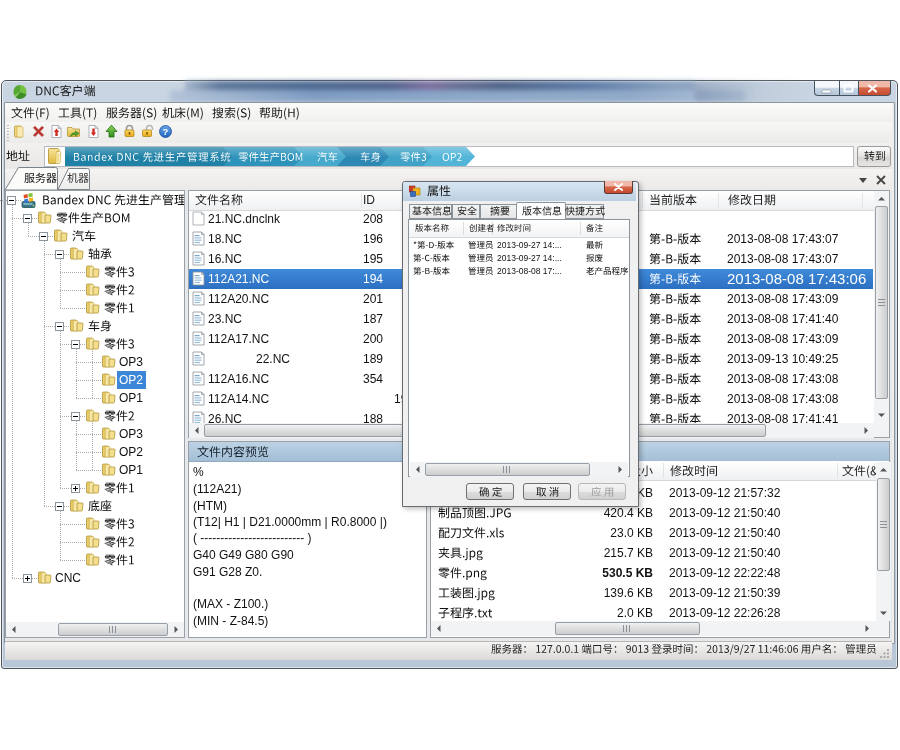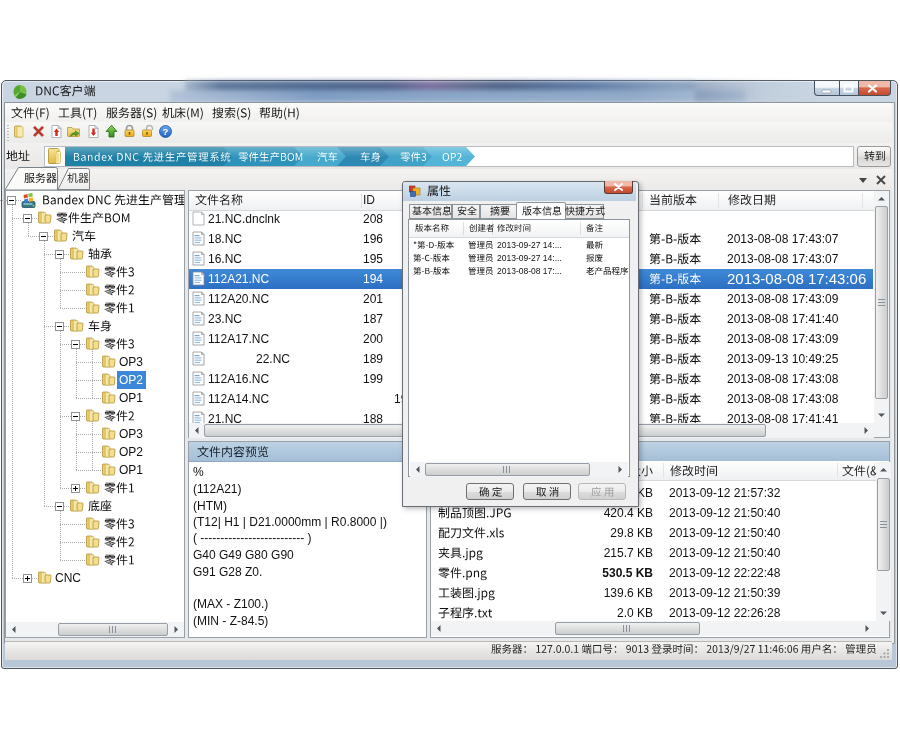--- a/index.html
+++ b/index.html
@@ -683,21 +683,21 @@
 <div class="a t" style="left:727px;top:349px;font-size:12px;color:#111;line-height:20px;">2013-09-13 10:49:25</div>
 <svg class="a" style="left:191px;top:371px" width="15" height="15" viewBox="0 0 15 15">
       <path d="M2 1h8.5l2.5 2.5V14H2Z" fill="#fff" stroke="#8a9098" stroke-width=".8"></path>
       <path d="M10.5 1l2.5 2.5H10.5Z" fill="#d8dde2" stroke="#8a9098" stroke-width=".6"></path>
       <rect x="3.5" y="4" width="5" height="1.2" fill="#7ba7cc"></rect>
       <rect x="3.5" y="6.3" width="7" height="1.2" fill="#9bc0de"></rect>
       <rect x="3.5" y="8.6" width="7" height="1.2" fill="#9bc0de"></rect>
       <rect x="3.5" y="10.9" width="5.5" height="1.2" fill="#9bc0de"></rect>
     </svg>
 <div class="a t" style="left:208px;top:369px;font-size:12px;color:#111;line-height:20px;">112A16.NC</div>
-<div class="a t" style="left:363px;top:369px;font-size:12px;color:#111;line-height:20px;">199</div>
+<div class="a t" style="left:363px;top:369px;font-size:12px;color:#111;line-height:20px;">354</div>
 <svg class="a" style="left:648.0px;top:368px" width="54" height="22" viewBox="0 0 54 22">
       <path transform="translate(1,15.3)" d="M2.0 -4.8C1.9 -3.9 1.7 -2.9 1.6 -2.2L4.8 -2.2C3.8 -1.1 2.3 -0.2 0.8 0.3C1.0 0.4 1.3 0.8 1.4 1.0C2.9 0.4 4.4 -0.6 5.5 -1.8L5.5 1.0L6.4 1.0L6.4 -2.2L9.9 -2.2C9.7 -1.1 9.6 -0.6 9.4 -0.4C9.3 -0.3 9.2 -0.3 9.0 -0.3C8.8 -0.3 8.2 -0.3 7.6 -0.4C7.8 -0.2 7.9 0.2 7.9 0.4C8.5 0.5 9.1 0.5 9.4 0.4C9.7 0.4 10.0 0.3 10.2 0.1C10.5 -0.2 10.6 -0.9 10.8 -2.6C10.8 -2.7 10.8 -2.9 10.8 -2.9L6.4 -2.9L6.4 -4.0L10.4 -4.0L10.4 -6.7L1.6 -6.7L1.6 -5.9L5.5 -5.9L5.5 -4.8ZM2.8 -4.0L5.5 -4.0L5.5 -2.9L2.6 -2.9ZM6.4 -5.9L9.5 -5.9L9.5 -4.8L6.4 -4.8ZM2.5 -10.1C2.1 -9.0 1.4 -7.9 0.6 -7.2C0.8 -7.1 1.1 -6.9 1.3 -6.7C1.8 -7.2 2.2 -7.7 2.6 -8.4L3.3 -8.4C3.5 -7.9 3.7 -7.3 3.9 -6.9L4.6 -7.2C4.6 -7.5 4.4 -7.9 4.2 -8.4L6.1 -8.4L6.1 -9.0L3.0 -9.0C3.1 -9.3 3.3 -9.6 3.4 -9.9ZM7.2 -10.1C6.9 -9.0 6.3 -8.0 5.6 -7.3C5.8 -7.2 6.2 -6.9 6.4 -6.8C6.7 -7.2 7.1 -7.8 7.4 -8.4L8.2 -8.4C8.6 -7.9 9.0 -7.3 9.2 -6.9L9.9 -7.2C9.8 -7.5 9.5 -8.0 9.2 -8.4L11.4 -8.4L11.4 -9.0L7.7 -9.0C7.8 -9.3 8.0 -9.6 8.0 -9.9ZM12.6 -2.9L15.6 -2.9L15.6 -3.8L12.6 -3.8ZM17.4 0.0L20.2 0.0C22.1 0.0 23.5 -0.9 23.5 -2.6C23.5 -3.8 22.8 -4.5 21.7 -4.7L21.7 -4.7C22.5 -5.0 23.0 -5.8 23.0 -6.6C23.0 -8.2 21.8 -8.8 20.0 -8.8L17.4 -8.8ZM18.5 -5.1L18.5 -7.9L19.8 -7.9C21.2 -7.9 21.9 -7.5 21.9 -6.5C21.9 -5.6 21.3 -5.1 19.8 -5.1ZM18.5 -0.9L18.5 -4.2L20.0 -4.2C21.6 -4.2 22.4 -3.7 22.4 -2.6C22.4 -1.4 21.5 -0.9 20.0 -0.9ZM24.6 -2.9L27.7 -2.9L27.7 -3.8L24.6 -3.8ZM29.5 -9.8L29.5 -5.1C29.5 -3.3 29.4 -1.1 28.6 0.4C28.8 0.6 29.1 0.8 29.2 1.0C29.9 -0.2 30.2 -1.8 30.3 -3.4L31.9 -3.4L31.9 0.9L32.7 0.9L32.7 -4.2L30.3 -4.2L30.3 -5.1L30.3 -6.0L33.5 -6.0L33.5 -6.8L32.4 -6.8L32.4 -10.1L31.6 -10.1L31.6 -6.8L30.3 -6.8L30.3 -9.8ZM38.4 -5.7C38.2 -4.4 37.7 -3.2 37.1 -2.3C36.5 -3.3 36.1 -4.5 35.8 -5.7ZM34.0 -9.3L34.0 -5.1C34.0 -3.3 33.9 -1.1 33.0 0.5C33.2 0.6 33.5 0.9 33.7 1.0C34.7 -0.7 34.9 -3.1 34.9 -5.1L34.9 -5.7L35.1 -5.7C35.4 -4.1 35.9 -2.7 36.6 -1.5C36.0 -0.7 35.2 -0.1 34.4 0.3C34.6 0.4 34.8 0.8 34.9 1.0C35.7 0.6 36.5 -0.0 37.1 -0.8C37.7 -0.0 38.4 0.6 39.2 1.0C39.3 0.8 39.6 0.4 39.8 0.3C38.9 -0.1 38.2 -0.7 37.6 -1.5C38.5 -2.7 39.1 -4.4 39.4 -6.5L38.9 -6.6L38.7 -6.6L34.9 -6.6L34.9 -8.5C36.5 -8.7 38.3 -8.9 39.6 -9.2L39.0 -10.0C37.8 -9.7 35.8 -9.4 34.0 -9.3ZM45.7 -10.1L45.7 -7.5L41.0 -7.5L41.0 -6.6L44.6 -6.6C43.7 -4.6 42.3 -2.7 40.7 -1.7C40.9 -1.5 41.2 -1.2 41.3 -0.9C43.1 -2.1 44.6 -4.3 45.5 -6.6L45.7 -6.6L45.7 -2.2L42.9 -2.2L42.9 -1.3L45.7 -1.3L45.7 1.0L46.7 1.0L46.7 -1.3L49.5 -1.3L49.5 -2.2L46.7 -2.2L46.7 -6.6L46.8 -6.6C47.8 -4.3 49.3 -2.1 51.1 -1.0C51.3 -1.2 51.6 -1.6 51.8 -1.8C50.1 -2.7 48.6 -4.6 47.7 -6.6L51.5 -6.6L51.5 -7.5L46.7 -7.5L46.7 -10.1Z" fill="#111"></path>
     </svg>
 <div class="a t" style="left:727px;top:369px;font-size:12px;color:#111;line-height:20px;">2013-08-08 17:43:08</div>
 <svg class="a" style="left:191px;top:391px" width="15" height="15" viewBox="0 0 15 15">
       <path d="M2 1h8.5l2.5 2.5V14H2Z" fill="#fff" stroke="#8a9098" stroke-width=".8"></path>
       <path d="M10.5 1l2.5 2.5H10.5Z" fill="#d8dde2" stroke="#8a9098" stroke-width=".6"></path>
       <rect x="3.5" y="4" width="5" height="1.2" fill="#7ba7cc"></rect>
       <rect x="3.5" y="6.3" width="7" height="1.2" fill="#9bc0de"></rect>
       <rect x="3.5" y="8.6" width="7" height="1.2" fill="#9bc0de"></rect>
@@ -710,21 +710,21 @@
     </svg>
 <div class="a t" style="left:727px;top:389px;font-size:12px;color:#111;line-height:20px;">2013-08-08 17:43:08</div>
 <svg class="a" style="left:191px;top:411px" width="15" height="15" viewBox="0 0 15 15">
       <path d="M2 1h8.5l2.5 2.5V14H2Z" fill="#fff" stroke="#8a9098" stroke-width=".8"></path>
       <path d="M10.5 1l2.5 2.5H10.5Z" fill="#d8dde2" stroke="#8a9098" stroke-width=".6"></path>
       <rect x="3.5" y="4" width="5" height="1.2" fill="#7ba7cc"></rect>
       <rect x="3.5" y="6.3" width="7" height="1.2" fill="#9bc0de"></rect>
       <rect x="3.5" y="8.6" width="7" height="1.2" fill="#9bc0de"></rect>
       <rect x="3.5" y="10.9" width="5.5" height="1.2" fill="#9bc0de"></rect>
     </svg>
-<div class="a t" style="left:208px;top:409px;font-size:12px;color:#111;line-height:20px;">21.NC</div>
+<div class="a t" style="left:208px;top:409px;font-size:12px;color:#111;line-height:20px;">26.NC</div>
 <div class="a t" style="left:363px;top:409px;font-size:12px;color:#111;line-height:20px;">188</div>
 <svg class="a" style="left:648.0px;top:408px" width="54" height="22" viewBox="0 0 54 22">
       <path transform="translate(1,15.3)" d="M2.0 -4.8C1.9 -3.9 1.7 -2.9 1.6 -2.2L4.8 -2.2C3.8 -1.1 2.3 -0.2 0.8 0.3C1.0 0.4 1.3 0.8 1.4 1.0C2.9 0.4 4.4 -0.6 5.5 -1.8L5.5 1.0L6.4 1.0L6.4 -2.2L9.9 -2.2C9.7 -1.1 9.6 -0.6 9.4 -0.4C9.3 -0.3 9.2 -0.3 9.0 -0.3C8.8 -0.3 8.2 -0.3 7.6 -0.4C7.8 -0.2 7.9 0.2 7.9 0.4C8.5 0.5 9.1 0.5 9.4 0.4C9.7 0.4 10.0 0.3 10.2 0.1C10.5 -0.2 10.6 -0.9 10.8 -2.6C10.8 -2.7 10.8 -2.9 10.8 -2.9L6.4 -2.9L6.4 -4.0L10.4 -4.0L10.4 -6.7L1.6 -6.7L1.6 -5.9L5.5 -5.9L5.5 -4.8ZM2.8 -4.0L5.5 -4.0L5.5 -2.9L2.6 -2.9ZM6.4 -5.9L9.5 -5.9L9.5 -4.8L6.4 -4.8ZM2.5 -10.1C2.1 -9.0 1.4 -7.9 0.6 -7.2C0.8 -7.1 1.1 -6.9 1.3 -6.7C1.8 -7.2 2.2 -7.7 2.6 -8.4L3.3 -8.4C3.5 -7.9 3.7 -7.3 3.9 -6.9L4.6 -7.2C4.6 -7.5 4.4 -7.9 4.2 -8.4L6.1 -8.4L6.1 -9.0L3.0 -9.0C3.1 -9.3 3.3 -9.6 3.4 -9.9ZM7.2 -10.1C6.9 -9.0 6.3 -8.0 5.6 -7.3C5.8 -7.2 6.2 -6.9 6.4 -6.8C6.7 -7.2 7.1 -7.8 7.4 -8.4L8.2 -8.4C8.6 -7.9 9.0 -7.3 9.2 -6.9L9.9 -7.2C9.8 -7.5 9.5 -8.0 9.2 -8.4L11.4 -8.4L11.4 -9.0L7.7 -9.0C7.8 -9.3 8.0 -9.6 8.0 -9.9ZM12.6 -2.9L15.6 -2.9L15.6 -3.8L12.6 -3.8ZM17.4 0.0L20.2 0.0C22.1 0.0 23.5 -0.9 23.5 -2.6C23.5 -3.8 22.8 -4.5 21.7 -4.7L21.7 -4.7C22.5 -5.0 23.0 -5.8 23.0 -6.6C23.0 -8.2 21.8 -8.8 20.0 -8.8L17.4 -8.8ZM18.5 -5.1L18.5 -7.9L19.8 -7.9C21.2 -7.9 21.9 -7.5 21.9 -6.5C21.9 -5.6 21.3 -5.1 19.8 -5.1ZM18.5 -0.9L18.5 -4.2L20.0 -4.2C21.6 -4.2 22.4 -3.7 22.4 -2.6C22.4 -1.4 21.5 -0.9 20.0 -0.9ZM24.6 -2.9L27.7 -2.9L27.7 -3.8L24.6 -3.8ZM29.5 -9.8L29.5 -5.1C29.5 -3.3 29.4 -1.1 28.6 0.4C28.8 0.6 29.1 0.8 29.2 1.0C29.9 -0.2 30.2 -1.8 30.3 -3.4L31.9 -3.4L31.9 0.9L32.7 0.9L32.7 -4.2L30.3 -4.2L30.3 -5.1L30.3 -6.0L33.5 -6.0L33.5 -6.8L32.4 -6.8L32.4 -10.1L31.6 -10.1L31.6 -6.8L30.3 -6.8L30.3 -9.8ZM38.4 -5.7C38.2 -4.4 37.7 -3.2 37.1 -2.3C36.5 -3.3 36.1 -4.5 35.8 -5.7ZM34.0 -9.3L34.0 -5.1C34.0 -3.3 33.9 -1.1 33.0 0.5C33.2 0.6 33.5 0.9 33.7 1.0C34.7 -0.7 34.9 -3.1 34.9 -5.1L34.9 -5.7L35.1 -5.7C35.4 -4.1 35.9 -2.7 36.6 -1.5C36.0 -0.7 35.2 -0.1 34.4 0.3C34.6 0.4 34.8 0.8 34.9 1.0C35.7 0.6 36.5 -0.0 37.1 -0.8C37.7 -0.0 38.4 0.6 39.2 1.0C39.3 0.8 39.6 0.4 39.8 0.3C38.9 -0.1 38.2 -0.7 37.6 -1.5C38.5 -2.7 39.1 -4.4 39.4 -6.5L38.9 -6.6L38.7 -6.6L34.9 -6.6L34.9 -8.5C36.5 -8.7 38.3 -8.9 39.6 -9.2L39.0 -10.0C37.8 -9.7 35.8 -9.4 34.0 -9.3ZM45.7 -10.1L45.7 -7.5L41.0 -7.5L41.0 -6.6L44.6 -6.6C43.7 -4.6 42.3 -2.7 40.7 -1.7C40.9 -1.5 41.2 -1.2 41.3 -0.9C43.1 -2.1 44.6 -4.3 45.5 -6.6L45.7 -6.6L45.7 -2.2L42.9 -2.2L42.9 -1.3L45.7 -1.3L45.7 1.0L46.7 1.0L46.7 -1.3L49.5 -1.3L49.5 -2.2L46.7 -2.2L46.7 -6.6L46.8 -6.6C47.8 -4.3 49.3 -2.1 51.1 -1.0C51.3 -1.2 51.6 -1.6 51.8 -1.8C50.1 -2.7 48.6 -4.6 47.7 -6.6L51.5 -6.6L51.5 -7.5L46.7 -7.5L46.7 -10.1Z" fill="#111"></path>
     </svg>
 <div class="a t" style="left:727px;top:409px;font-size:12px;color:#111;line-height:20px;">2013-08-08 17:41:41</div>
 <div class="a" style="left:874px;top:191px;width:15px;height:232px;background:#f2f3f4"></div>
 <svg class="a" style="left:874px;top:191px" width="15" height="15" viewBox="0 0 15 15">
       <path d="M4 9.5 7.5 6 11 9.5z" fill="#50565c"></path>
     </svg>
 <svg class="a" style="left:874px;top:408px" width="15" height="15" viewBox="0 0 15 15">
@@ -784,21 +784,21 @@
 <div class="a t" style="right:247px;top:483px;font-size:12px;color:#111;line-height:20px;">892.4 KB</div>
 <div class="a t" style="left:669px;top:483px;font-size:12px;color:#111;line-height:20px;">2013-09-12 21:57:32</div>
 <svg class="a" style="left:437.0px;top:502px" width="76" height="22" viewBox="0 0 76 22">
       <path transform="translate(1,15.3)" d="M8.1 -9.0L8.1 -2.3L9.0 -2.3L9.0 -9.0ZM10.2 -10.0L10.2 -0.3C10.2 -0.1 10.2 -0.0 10.0 -0.0C9.8 -0.0 9.1 -0.0 8.4 -0.0C8.5 0.2 8.7 0.7 8.7 0.9C9.6 0.9 10.3 0.9 10.6 0.7C11.0 0.6 11.1 0.3 11.1 -0.3L11.1 -10.0ZM1.7 -9.8C1.5 -8.6 1.0 -7.4 0.5 -6.6C0.7 -6.5 1.1 -6.4 1.3 -6.3C1.5 -6.6 1.7 -7.1 1.9 -7.5L3.5 -7.5L3.5 -6.3L0.5 -6.3L0.5 -5.4L3.5 -5.4L3.5 -4.2L1.1 -4.2L1.1 -0.0L1.9 -0.0L1.9 -3.4L3.5 -3.4L3.5 0.9L4.3 0.9L4.3 -3.4L6.0 -3.4L6.0 -0.9C6.0 -0.8 6.0 -0.8 5.8 -0.8C5.7 -0.8 5.3 -0.8 4.8 -0.8C4.9 -0.6 5.0 -0.2 5.1 0.0C5.7 0.0 6.2 0.0 6.5 -0.1C6.8 -0.3 6.8 -0.5 6.8 -0.9L6.8 -4.2L4.3 -4.2L4.3 -5.4L7.2 -5.4L7.2 -6.3L4.3 -6.3L4.3 -7.5L6.8 -7.5L6.8 -8.4L4.3 -8.4L4.3 -10.0L3.5 -10.0L3.5 -8.4L2.2 -8.4C2.3 -8.8 2.4 -9.2 2.5 -9.6ZM15.6 -8.7L20.4 -8.7L20.4 -6.4L15.6 -6.4ZM14.7 -9.6L14.7 -5.6L21.3 -5.6L21.3 -9.6ZM13.0 -4.3L13.0 1.0L13.9 1.0L13.9 0.3L16.4 0.3L16.4 0.9L17.3 0.9L17.3 -4.3ZM13.9 -0.6L13.9 -3.4L16.4 -3.4L16.4 -0.6ZM18.6 -4.3L18.6 1.0L19.5 1.0L19.5 0.3L22.2 0.3L22.2 0.9L23.1 0.9L23.1 -4.3ZM19.5 -0.6L19.5 -3.4L22.2 -3.4L22.2 -0.6ZM31.9 -6.0L31.9 -3.5C31.9 -2.3 31.7 -0.7 28.8 0.3C29.0 0.4 29.2 0.8 29.3 1.0C32.3 -0.2 32.8 -2.0 32.8 -3.5L32.8 -6.0ZM32.5 -1.1C33.3 -0.5 34.4 0.4 34.9 1.0L35.6 0.3C35.0 -0.3 33.9 -1.1 33.1 -1.7ZM29.7 -7.5L29.7 -1.9L30.6 -1.9L30.6 -6.7L34.2 -6.7L34.2 -1.9L35.1 -1.9L35.1 -7.5L32.3 -7.5L32.8 -8.7L35.5 -8.7L35.5 -9.6L29.2 -9.6L29.2 -8.7L31.8 -8.7C31.7 -8.4 31.6 -7.9 31.5 -7.5ZM24.5 -9.2L24.5 -8.4L26.5 -8.4L26.5 -0.6C26.5 -0.4 26.4 -0.4 26.2 -0.4C26.0 -0.3 25.4 -0.3 24.6 -0.4C24.8 -0.1 24.9 0.3 25.0 0.5C25.9 0.5 26.5 0.5 26.9 0.3C27.3 0.2 27.4 -0.1 27.4 -0.6L27.4 -8.4L29.0 -8.4L29.0 -9.2ZM40.5 -3.3C41.5 -3.1 42.7 -2.7 43.4 -2.4L43.7 -3.0C43.1 -3.3 41.8 -3.7 40.9 -3.9ZM39.3 -1.8C41.0 -1.6 43.0 -1.1 44.2 -0.7L44.6 -1.4C43.4 -1.8 41.3 -2.3 39.7 -2.4ZM37.0 -9.6L37.0 1.0L37.9 1.0L37.9 0.5L46.1 0.5L46.1 1.0L47.0 1.0L47.0 -9.6ZM37.9 -0.3L37.9 -8.7L46.1 -8.7L46.1 -0.3ZM41.0 -8.5C40.4 -7.5 39.3 -6.6 38.3 -6.0C38.5 -5.8 38.8 -5.6 38.9 -5.4C39.3 -5.7 39.7 -6.0 40.0 -6.3C40.4 -5.9 40.8 -5.5 41.3 -5.2C40.3 -4.7 39.2 -4.4 38.1 -4.2C38.2 -4.0 38.4 -3.6 38.5 -3.4C39.7 -3.7 41.0 -4.1 42.1 -4.8C43.1 -4.2 44.2 -3.8 45.4 -3.6C45.5 -3.8 45.7 -4.1 45.9 -4.2C44.8 -4.4 43.8 -4.8 42.8 -5.2C43.7 -5.8 44.5 -6.5 45.0 -7.3L44.5 -7.6L44.3 -7.5L41.2 -7.5C41.4 -7.8 41.6 -8.0 41.7 -8.2ZM40.5 -6.8L40.6 -6.8L43.7 -6.8C43.3 -6.4 42.7 -6.0 42.1 -5.6C41.5 -5.9 40.9 -6.3 40.5 -6.8ZM49.7 0.2C50.1 0.2 50.5 -0.2 50.5 -0.7C50.5 -1.2 50.1 -1.5 49.7 -1.5C49.2 -1.5 48.9 -1.2 48.9 -0.7C48.9 -0.2 49.2 0.2 49.7 0.2ZM54.2 0.2C55.9 0.2 56.6 -1.1 56.6 -2.6L56.6 -8.8L55.5 -8.8L55.5 -2.7C55.5 -1.4 55.0 -0.8 54.1 -0.8C53.4 -0.8 52.9 -1.1 52.5 -1.8L51.8 -1.2C52.3 -0.3 53.1 0.2 54.2 0.2ZM59.0 0.0L60.1 0.0L60.1 -3.5L61.5 -3.5C63.5 -3.5 64.8 -4.4 64.8 -6.2C64.8 -8.1 63.4 -8.8 61.5 -8.8L59.0 -8.8ZM60.1 -4.4L60.1 -7.9L61.3 -7.9C62.9 -7.9 63.7 -7.5 63.7 -6.2C63.7 -5.0 62.9 -4.4 61.4 -4.4ZM70.0 0.2C71.2 0.2 72.2 -0.3 72.7 -0.9L72.7 -4.6L69.8 -4.6L69.8 -3.6L71.7 -3.6L71.7 -1.3C71.4 -1.0 70.8 -0.8 70.1 -0.8C68.2 -0.8 67.2 -2.2 67.2 -4.4C67.2 -6.6 68.3 -8.0 70.1 -8.0C71.0 -8.0 71.6 -7.6 72.0 -7.2L72.6 -7.9C72.1 -8.4 71.3 -9.0 70.1 -9.0C67.8 -9.0 66.0 -7.2 66.0 -4.4C66.0 -1.5 67.7 0.2 70.0 0.2Z" fill="#111"></path>
     </svg>
 <div class="a t" style="right:247px;top:503px;font-size:12px;color:#111;line-height:20px;">420.4 KB</div>
 <div class="a t" style="left:669px;top:503px;font-size:12px;color:#111;line-height:20px;">2013-09-12 21:50:40</div>
 <svg class="a" style="left:437.0px;top:522px" width="68" height="22" viewBox="0 0 68 22">
       <path transform="translate(1,15.3)" d="M6.6 -9.5L6.6 -8.7L10.3 -8.7L10.3 -5.8L6.7 -5.8L6.7 -0.6C6.7 0.6 7.0 0.8 8.1 0.8C8.4 0.8 9.9 0.8 10.2 0.8C11.2 0.8 11.5 0.3 11.6 -1.7C11.4 -1.7 11.0 -1.9 10.8 -2.1C10.7 -0.3 10.6 -0.0 10.1 -0.0C9.8 -0.0 8.5 -0.0 8.2 -0.0C7.7 -0.0 7.6 -0.1 7.6 -0.6L7.6 -4.9L10.3 -4.9L10.3 -4.1L11.2 -4.1L11.2 -9.5ZM1.7 -1.9L5.0 -1.9L5.0 -0.6L1.7 -0.6ZM1.7 -2.6L1.7 -6.6L2.5 -6.6L2.5 -5.7C2.5 -5.0 2.4 -4.3 1.7 -3.6C1.8 -3.6 2.0 -3.4 2.1 -3.3C2.9 -4.0 3.0 -4.9 3.0 -5.7L3.0 -6.6L3.7 -6.6L3.7 -4.4C3.7 -3.8 3.9 -3.7 4.3 -3.7C4.4 -3.7 4.8 -3.7 4.9 -3.7L5.0 -3.7L5.0 -2.6ZM0.7 -9.6L0.7 -8.8L2.4 -8.8L2.4 -7.4L1.0 -7.4L1.0 0.9L1.7 0.9L1.7 0.1L5.0 0.1L5.0 0.7L5.8 0.7L5.8 -7.4L4.4 -7.4L4.4 -8.8L6.1 -8.8L6.1 -9.6ZM3.1 -7.4L3.1 -8.8L3.8 -8.8L3.8 -7.4ZM4.2 -6.6L5.0 -6.6L5.0 -4.2L5.0 -4.2C5.0 -4.2 5.0 -4.2 4.8 -4.2C4.7 -4.2 4.4 -4.2 4.4 -4.2C4.2 -4.2 4.2 -4.2 4.2 -4.4ZM13.0 -8.8L13.0 -7.9L16.7 -7.9C16.6 -5.0 16.2 -1.5 12.5 0.3C12.8 0.4 13.1 0.8 13.2 1.0C17.1 -0.9 17.5 -4.7 17.7 -7.9L21.9 -7.9C21.8 -2.7 21.5 -0.7 21.1 -0.3C21.0 -0.1 20.8 -0.1 20.6 -0.1C20.2 -0.1 19.4 -0.1 18.6 -0.2C18.7 0.1 18.9 0.5 18.9 0.8C19.6 0.9 20.5 0.9 20.9 0.8C21.4 0.8 21.7 0.7 22.0 0.3C22.5 -0.4 22.7 -2.4 22.9 -8.3C22.9 -8.4 22.9 -8.8 22.9 -8.8ZM29.1 -9.9C29.4 -9.3 29.8 -8.5 30.0 -8.0L31.0 -8.3C30.8 -8.8 30.4 -9.6 30.0 -10.2ZM24.6 -8.0L24.6 -7.1L26.5 -7.1C27.2 -5.3 28.1 -3.7 29.4 -2.4C28.0 -1.3 26.4 -0.5 24.4 0.1C24.6 0.3 24.9 0.7 25.0 0.9C27.0 0.3 28.7 -0.6 30.0 -1.8C31.4 -0.6 33.0 0.3 35.0 0.9C35.1 0.6 35.4 0.2 35.6 0.0C33.7 -0.4 32.1 -1.3 30.7 -2.4C31.9 -3.6 32.9 -5.2 33.6 -7.1L35.4 -7.1L35.4 -8.0ZM30.0 -3.0C28.9 -4.2 28.0 -5.5 27.4 -7.1L32.5 -7.1C31.9 -5.5 31.1 -4.1 30.0 -3.0ZM39.8 -4.1L39.8 -3.2L43.2 -3.2L43.2 1.0L44.1 1.0L44.1 -3.2L47.4 -3.2L47.4 -4.1L44.1 -4.1L44.1 -6.7L46.9 -6.7L46.9 -7.6L44.1 -7.6L44.1 -9.9L43.2 -9.9L43.2 -7.6L41.6 -7.6C41.8 -8.2 41.9 -8.7 42.0 -9.3L41.2 -9.5C40.9 -7.9 40.4 -6.4 39.7 -5.4C39.9 -5.3 40.3 -5.0 40.5 -4.9C40.8 -5.4 41.1 -6.0 41.4 -6.7L43.2 -6.7L43.2 -4.1ZM39.2 -10.0C38.6 -8.2 37.5 -6.4 36.4 -5.2C36.5 -5.0 36.8 -4.6 36.9 -4.4C37.3 -4.8 37.6 -5.2 38.0 -5.8L38.0 0.9L38.9 0.9L38.9 -7.2C39.3 -8.0 39.7 -8.9 40.1 -9.8ZM49.7 0.2C50.1 0.2 50.5 -0.2 50.5 -0.7C50.5 -1.2 50.1 -1.5 49.7 -1.5C49.2 -1.5 48.9 -1.2 48.9 -0.7C48.9 -0.2 49.2 0.2 49.7 0.2ZM51.5 0.0L52.7 0.0L53.5 -1.5C53.8 -1.9 54.0 -2.3 54.2 -2.7L54.3 -2.7C54.5 -2.3 54.8 -1.9 55.0 -1.5L55.9 0.0L57.1 0.0L55.0 -3.3L57.0 -6.5L55.8 -6.5L55.0 -5.1C54.8 -4.7 54.6 -4.4 54.4 -4.0L54.4 -4.0C54.2 -4.4 53.9 -4.7 53.7 -5.1L52.9 -6.5L51.7 -6.5L53.7 -3.4ZM59.6 0.2C59.9 0.2 60.0 0.1 60.2 0.1L60.0 -0.8C59.9 -0.8 59.9 -0.8 59.8 -0.8C59.7 -0.8 59.5 -0.9 59.5 -1.2L59.5 -9.6L58.4 -9.6L58.4 -1.3C58.4 -0.4 58.8 0.2 59.6 0.2ZM63.5 0.2C65.1 0.2 65.9 -0.7 65.9 -1.8C65.9 -3.0 64.9 -3.4 63.9 -3.8C63.2 -4.0 62.5 -4.3 62.5 -4.9C62.5 -5.4 62.9 -5.8 63.7 -5.8C64.3 -5.8 64.8 -5.6 65.2 -5.3L65.7 -5.9C65.2 -6.3 64.5 -6.7 63.7 -6.7C62.3 -6.7 61.5 -5.9 61.5 -4.8C61.5 -3.7 62.4 -3.3 63.4 -3.0C64.1 -2.7 64.8 -2.4 64.8 -1.7C64.8 -1.2 64.4 -0.7 63.6 -0.7C62.8 -0.7 62.2 -1.0 61.6 -1.5L61.1 -0.7C61.7 -0.2 62.6 0.2 63.5 0.2Z" fill="#111"></path>
     </svg>
-<div class="a t" style="right:247px;top:523px;font-size:12px;color:#111;line-height:20px;">29.8 KB</div>
+<div class="a t" style="right:247px;top:523px;font-size:12px;color:#111;line-height:20px;">23.0 KB</div>
 <div class="a t" style="left:669px;top:523px;font-size:12px;color:#111;line-height:20px;">2013-09-12 21:50:40</div>
 <svg class="a" style="left:437.0px;top:542px" width="47" height="22" viewBox="0 0 47 22">
       <path transform="translate(1,15.3)" d="M2.1 -6.9C2.6 -6.2 3.0 -5.2 3.1 -4.6L4.0 -4.8C3.8 -5.4 3.4 -6.4 2.9 -7.1ZM8.8 -7.1C8.5 -6.4 8.0 -5.4 7.5 -4.8L8.3 -4.5C8.7 -5.1 9.3 -6.1 9.7 -6.9ZM5.6 -10.1L5.6 -8.3L1.1 -8.3L1.1 -7.4L5.6 -7.4C5.5 -6.3 5.5 -5.3 5.3 -4.4L0.7 -4.4L0.7 -3.5L5.0 -3.5C4.5 -1.8 3.2 -0.6 0.6 0.2C0.8 0.4 1.0 0.7 1.1 1.0C4.0 0.1 5.4 -1.3 6.0 -3.3C6.9 -1.2 8.5 0.3 10.9 0.9C11.0 0.7 11.2 0.3 11.4 0.1C9.2 -0.4 7.7 -1.7 6.8 -3.5L11.3 -3.5L11.3 -4.4L6.2 -4.4C6.4 -5.3 6.5 -6.3 6.5 -7.4L10.9 -7.4L10.9 -8.3L6.5 -8.3L6.5 -10.1ZM19.3 -1.0C20.6 -0.4 22.0 0.4 22.8 1.0L23.5 0.3C22.6 -0.3 21.2 -1.0 19.8 -1.6ZM15.9 -1.6C15.2 -0.9 13.7 -0.1 12.5 0.3C12.7 0.5 13.0 0.8 13.1 1.0C14.4 0.5 15.8 -0.3 16.8 -1.1ZM14.5 -9.5L14.5 -2.5L12.6 -2.5L12.6 -1.7L23.4 -1.7L23.4 -2.5L21.6 -2.5L21.6 -9.5ZM15.4 -2.5L15.4 -3.6L20.7 -3.6L20.7 -2.5ZM15.4 -7.0L20.7 -7.0L20.7 -6.0L15.4 -6.0ZM15.4 -7.7L15.4 -8.8L20.7 -8.8L20.7 -7.7ZM15.4 -5.3L20.7 -5.3L20.7 -4.3L15.4 -4.3ZM25.7 0.2C26.1 0.2 26.5 -0.2 26.5 -0.7C26.5 -1.2 26.1 -1.5 25.7 -1.5C25.2 -1.5 24.9 -1.2 24.9 -0.7C24.9 -0.2 25.2 0.2 25.7 0.2ZM27.8 2.9C29.1 2.9 29.5 2.1 29.5 0.7L29.5 -6.5L28.5 -6.5L28.5 0.7C28.5 1.5 28.3 2.0 27.6 2.0C27.4 2.0 27.2 2.0 27.0 1.9L26.8 2.7C27.0 2.8 27.4 2.9 27.8 2.9ZM29.0 -7.9C29.4 -7.9 29.7 -8.1 29.7 -8.6C29.7 -9.0 29.4 -9.3 29.0 -9.3C28.6 -9.3 28.3 -9.0 28.3 -8.6C28.3 -8.1 28.6 -7.9 29.0 -7.9ZM31.7 2.7L32.8 2.7L32.8 0.5L32.8 -0.6C33.4 -0.1 34.0 0.2 34.6 0.2C36.1 0.2 37.4 -1.1 37.4 -3.4C37.4 -5.4 36.5 -6.7 34.8 -6.7C34.1 -6.7 33.4 -6.3 32.8 -5.8L32.7 -5.8L32.6 -6.5L31.7 -6.5ZM34.4 -0.8C34.0 -0.8 33.4 -0.9 32.8 -1.4L32.8 -4.9C33.5 -5.4 34.0 -5.8 34.6 -5.8C35.8 -5.8 36.3 -4.8 36.3 -3.3C36.3 -1.7 35.5 -0.8 34.4 -0.8ZM41.4 3.0C43.4 3.0 44.7 2.0 44.7 0.7C44.7 -0.3 43.9 -0.8 42.4 -0.8L41.1 -0.8C40.2 -0.8 40.0 -1.1 40.0 -1.5C40.0 -1.9 40.2 -2.1 40.4 -2.3C40.7 -2.1 41.1 -2.1 41.4 -2.1C42.7 -2.1 43.8 -2.9 43.8 -4.3C43.8 -4.9 43.5 -5.4 43.2 -5.7L44.6 -5.7L44.6 -6.5L42.3 -6.5C42.1 -6.6 41.7 -6.7 41.4 -6.7C40.1 -6.7 38.9 -5.8 38.9 -4.4C38.9 -3.6 39.3 -2.9 39.8 -2.6L39.8 -2.6C39.4 -2.3 39.1 -1.9 39.1 -1.3C39.1 -0.8 39.3 -0.5 39.6 -0.3L39.6 -0.2C39.0 0.2 38.7 0.7 38.7 1.3C38.7 2.4 39.8 3.0 41.4 3.0ZM41.4 -2.8C40.6 -2.8 40.0 -3.4 40.0 -4.4C40.0 -5.3 40.6 -5.9 41.4 -5.9C42.1 -5.9 42.8 -5.3 42.8 -4.4C42.8 -3.4 42.1 -2.8 41.4 -2.8ZM41.5 2.2C40.3 2.2 39.6 1.8 39.6 1.1C39.6 0.7 39.8 0.3 40.3 0.0C40.6 0.1 40.9 0.1 41.1 0.1L42.3 0.1C43.1 0.1 43.6 0.3 43.6 0.9C43.6 1.6 42.8 2.2 41.5 2.2Z" fill="#111"></path>
     </svg>
 <div class="a t" style="right:247px;top:543px;font-size:12px;color:#111;line-height:20px;">215.7 KB</div>
 <div class="a t" style="left:669px;top:543px;font-size:12px;color:#111;line-height:20px;">2013-09-12 21:50:40</div>
 <svg class="a" style="left:437.0px;top:562px" width="51" height="22" viewBox="0 0 51 22">
       <path transform="translate(1,15.3)" d="M2.3 -7.0L2.3 -6.4L4.9 -6.4L4.9 -7.0ZM2.1 -5.8L2.1 -5.2L4.9 -5.2L4.9 -5.8ZM7.0 -5.8L7.0 -5.2L10.0 -5.2L10.0 -5.8ZM7.0 -7.0L7.0 -6.4L9.7 -6.4L9.7 -7.0ZM0.9 -8.2L0.9 -6.1L1.7 -6.1L1.7 -7.6L5.5 -7.6L5.5 -5.7L6.4 -5.7L6.4 -7.6L10.3 -7.6L10.3 -6.1L11.1 -6.1L11.1 -8.2L6.4 -8.2L6.4 -8.9L10.4 -8.9L10.4 -9.6L1.6 -9.6L1.6 -8.9L5.5 -8.9L5.5 -8.2ZM5.2 -3.6C5.5 -3.3 5.9 -2.9 6.2 -2.6L2.1 -2.6L2.1 -1.9L8.6 -1.9C7.9 -1.4 7.0 -0.9 6.2 -0.6C5.4 -0.9 4.5 -1.1 3.8 -1.3L3.4 -0.7C5.0 -0.3 7.1 0.5 8.2 1.1L8.6 0.4C8.2 0.2 7.7 -0.0 7.2 -0.2C8.2 -0.7 9.4 -1.5 10.1 -2.2L9.5 -2.6L9.4 -2.6L6.3 -2.6L6.8 -3.0C6.6 -3.3 6.1 -3.7 5.7 -4.0ZM6.2 -5.5C4.9 -4.5 2.5 -3.6 0.4 -3.2C0.6 -3.0 0.8 -2.7 0.9 -2.5C2.6 -2.9 4.4 -3.6 5.9 -4.4C7.2 -3.7 9.5 -2.9 11.1 -2.6C11.2 -2.8 11.5 -3.1 11.7 -3.3C10.0 -3.6 7.8 -4.2 6.5 -4.8L6.9 -5.0ZM15.8 -4.1L15.8 -3.2L19.2 -3.2L19.2 1.0L20.1 1.0L20.1 -3.2L23.4 -3.2L23.4 -4.1L20.1 -4.1L20.1 -6.7L22.9 -6.7L22.9 -7.6L20.1 -7.6L20.1 -9.9L19.2 -9.9L19.2 -7.6L17.6 -7.6C17.8 -8.2 17.9 -8.7 18.0 -9.3L17.2 -9.5C16.9 -7.9 16.4 -6.4 15.7 -5.4C15.9 -5.3 16.3 -5.0 16.5 -4.9C16.8 -5.4 17.1 -6.0 17.4 -6.7L19.2 -6.7L19.2 -4.1ZM15.2 -10.0C14.6 -8.2 13.5 -6.4 12.4 -5.2C12.5 -5.0 12.8 -4.6 12.9 -4.4C13.3 -4.8 13.6 -5.2 14.0 -5.8L14.0 0.9L14.9 0.9L14.9 -7.2C15.3 -8.0 15.7 -8.9 16.1 -9.8ZM25.7 0.2C26.1 0.2 26.5 -0.2 26.5 -0.7C26.5 -1.2 26.1 -1.5 25.7 -1.5C25.2 -1.5 24.9 -1.2 24.9 -0.7C24.9 -0.2 25.2 0.2 25.7 0.2ZM28.4 2.7L29.5 2.7L29.5 0.5L29.5 -0.6C30.1 -0.1 30.7 0.2 31.3 0.2C32.8 0.2 34.1 -1.1 34.1 -3.4C34.1 -5.4 33.2 -6.7 31.5 -6.7C30.8 -6.7 30.1 -6.3 29.5 -5.8L29.4 -5.8L29.3 -6.5L28.4 -6.5ZM31.1 -0.8C30.7 -0.8 30.1 -0.9 29.5 -1.4L29.5 -4.9C30.2 -5.4 30.7 -5.8 31.3 -5.8C32.5 -5.8 33.0 -4.8 33.0 -3.3C33.0 -1.7 32.2 -0.8 31.1 -0.8ZM35.9 0.0L37.0 0.0L37.0 -4.7C37.6 -5.4 38.1 -5.7 38.8 -5.7C39.6 -5.7 40.0 -5.2 40.0 -4.0L40.0 0.0L41.1 0.0L41.1 -4.1C41.1 -5.8 40.5 -6.7 39.1 -6.7C38.2 -6.7 37.5 -6.2 36.9 -5.6L36.9 -5.6L36.8 -6.5L35.9 -6.5ZM45.4 3.0C47.4 3.0 48.7 2.0 48.7 0.7C48.7 -0.3 47.9 -0.8 46.4 -0.8L45.1 -0.8C44.3 -0.8 44.0 -1.1 44.0 -1.5C44.0 -1.9 44.2 -2.1 44.4 -2.3C44.7 -2.1 45.1 -2.1 45.4 -2.1C46.7 -2.1 47.8 -2.9 47.8 -4.3C47.8 -4.9 47.6 -5.4 47.2 -5.7L48.6 -5.7L48.6 -6.5L46.3 -6.5C46.1 -6.6 45.8 -6.7 45.4 -6.7C44.1 -6.7 42.9 -5.8 42.9 -4.4C42.9 -3.6 43.4 -2.9 43.8 -2.6L43.8 -2.6C43.5 -2.3 43.1 -1.9 43.1 -1.3C43.1 -0.8 43.3 -0.5 43.7 -0.3L43.7 -0.2C43.1 0.2 42.7 0.7 42.7 1.3C42.7 2.4 43.8 3.0 45.4 3.0ZM45.4 -2.8C44.6 -2.8 44.0 -3.4 44.0 -4.4C44.0 -5.3 44.6 -5.9 45.4 -5.9C46.2 -5.9 46.8 -5.3 46.8 -4.4C46.8 -3.4 46.1 -2.8 45.4 -2.8ZM45.6 2.2C44.4 2.2 43.7 1.8 43.7 1.1C43.7 0.7 43.9 0.3 44.3 0.0C44.6 0.1 44.9 0.1 45.2 0.1L46.3 0.1C47.2 0.1 47.6 0.3 47.6 0.9C47.6 1.6 46.8 2.2 45.6 2.2Z" fill="#111"></path>
     </svg>
 <div class="a t" style="right:247px;top:563px;font-size:12px;color:#111;line-height:20px;font-weight:bold;">530.5 KB</div>

